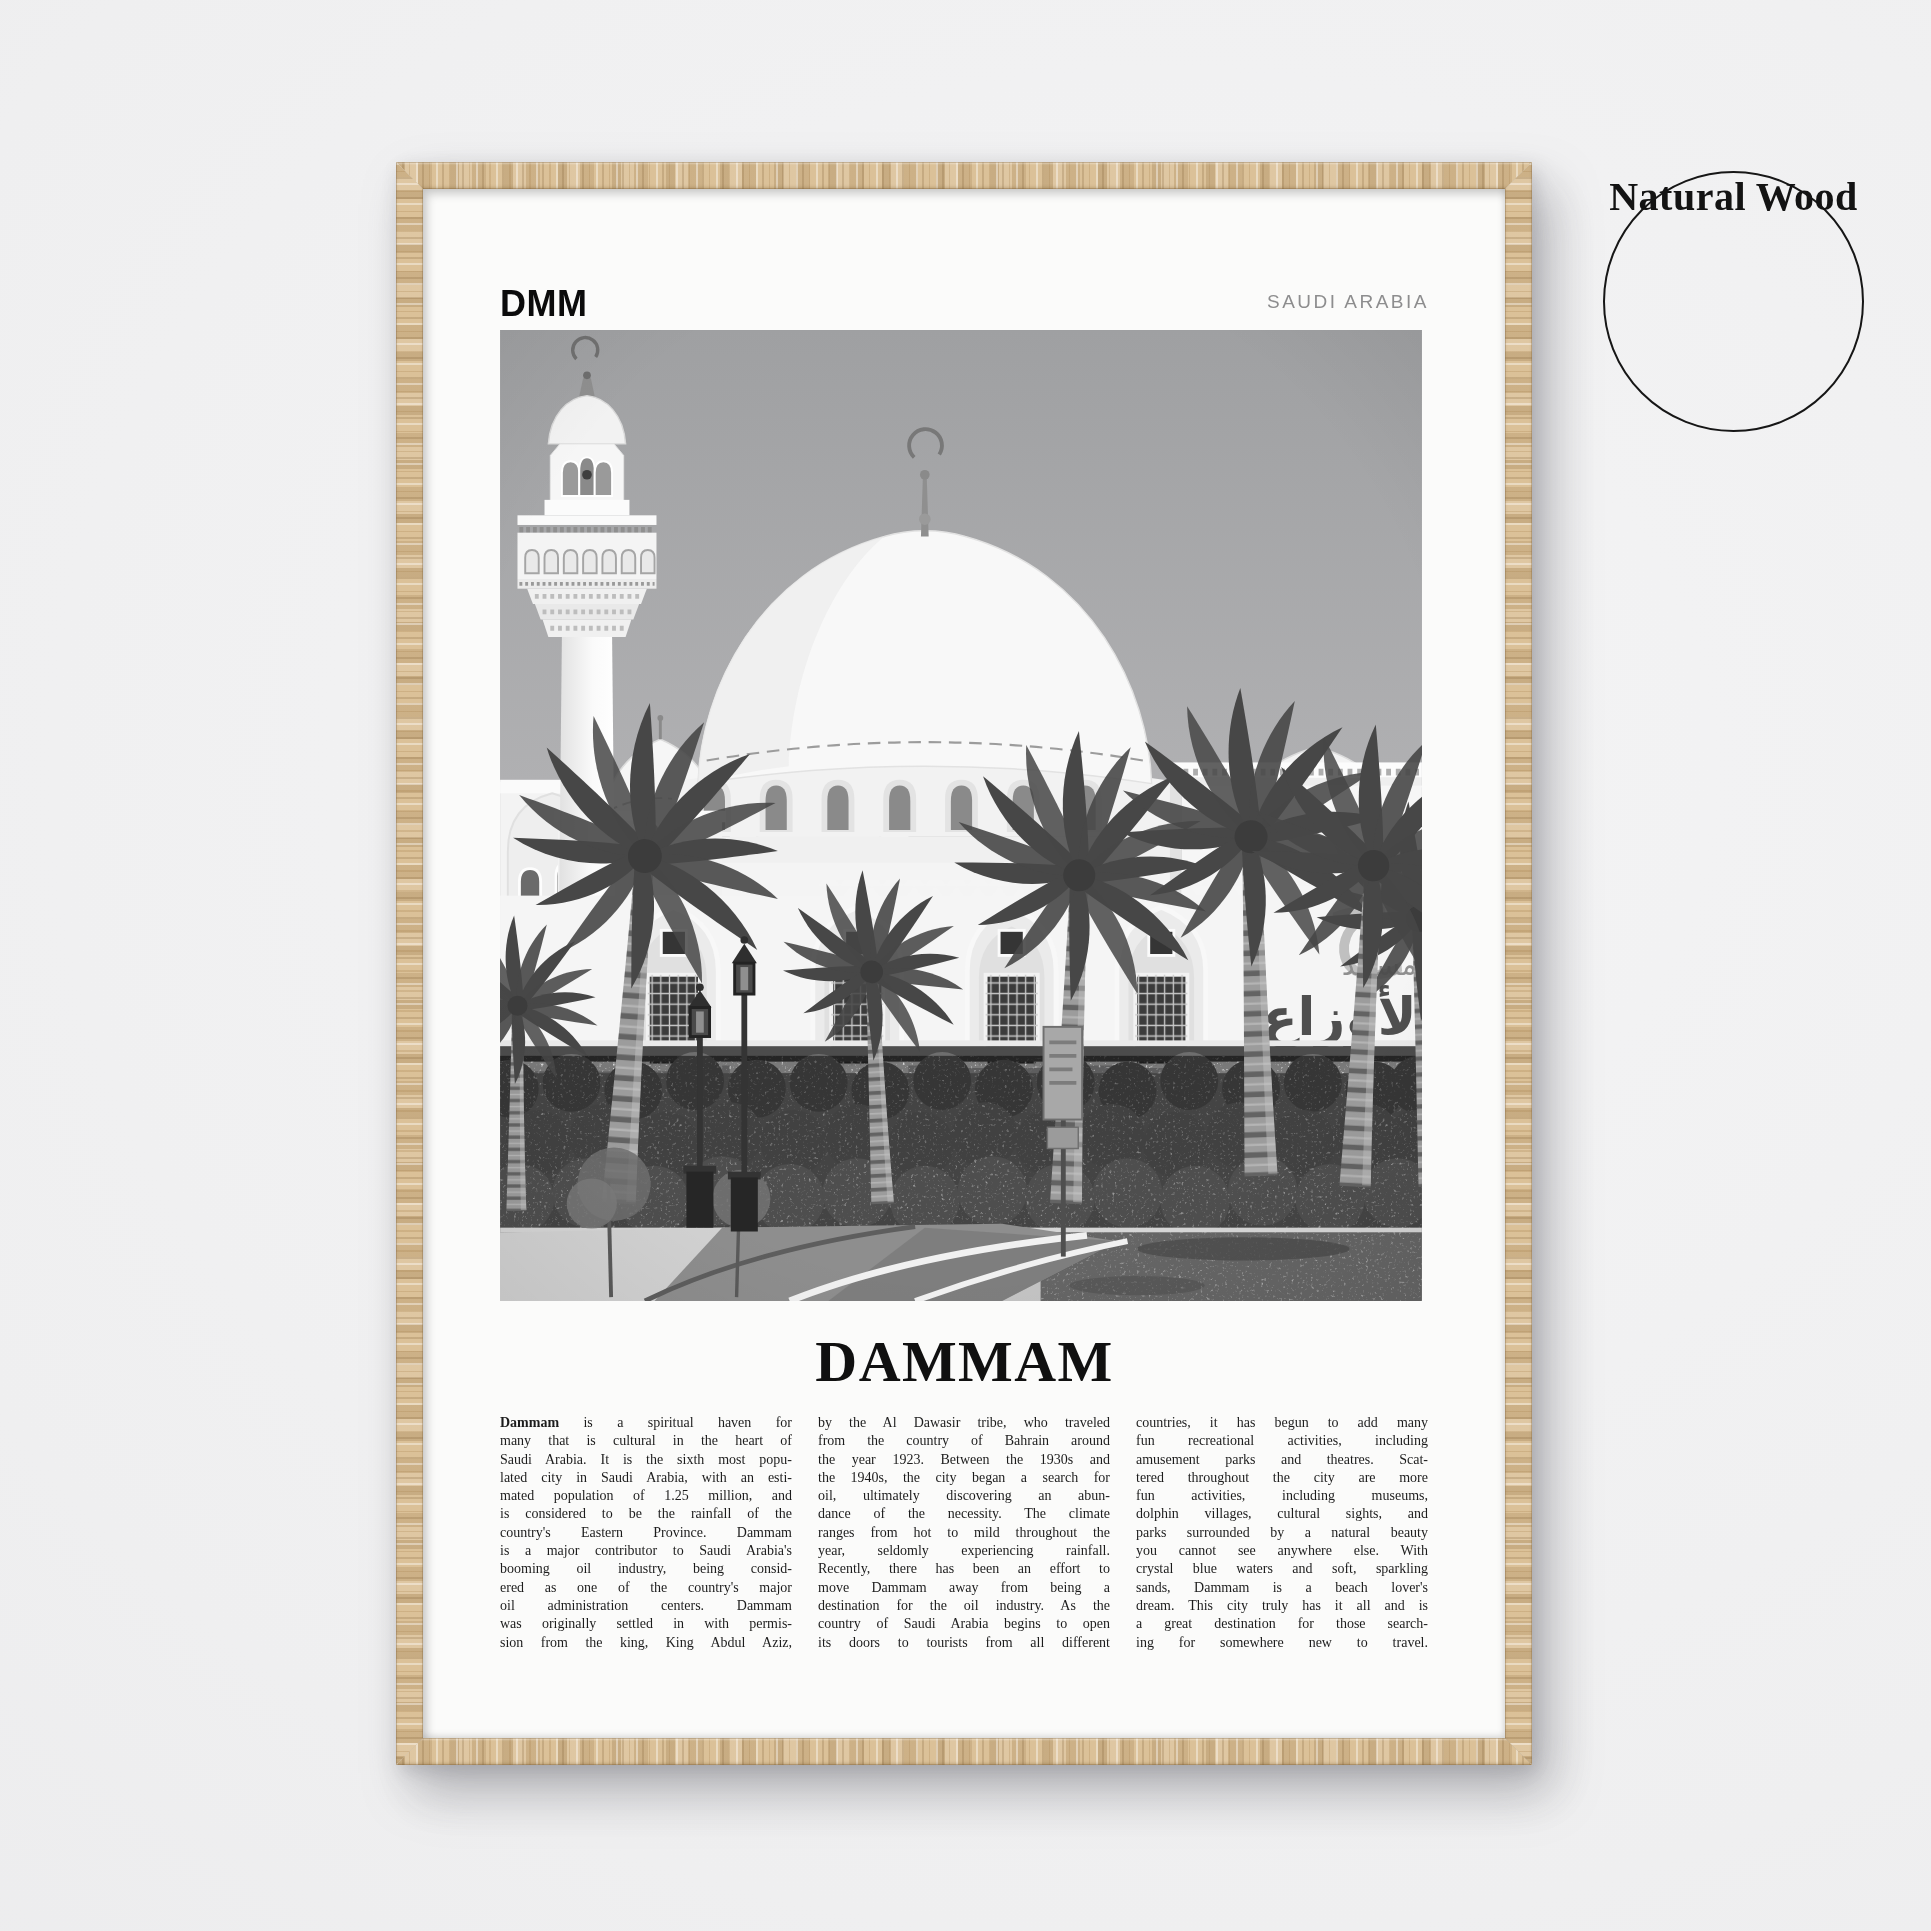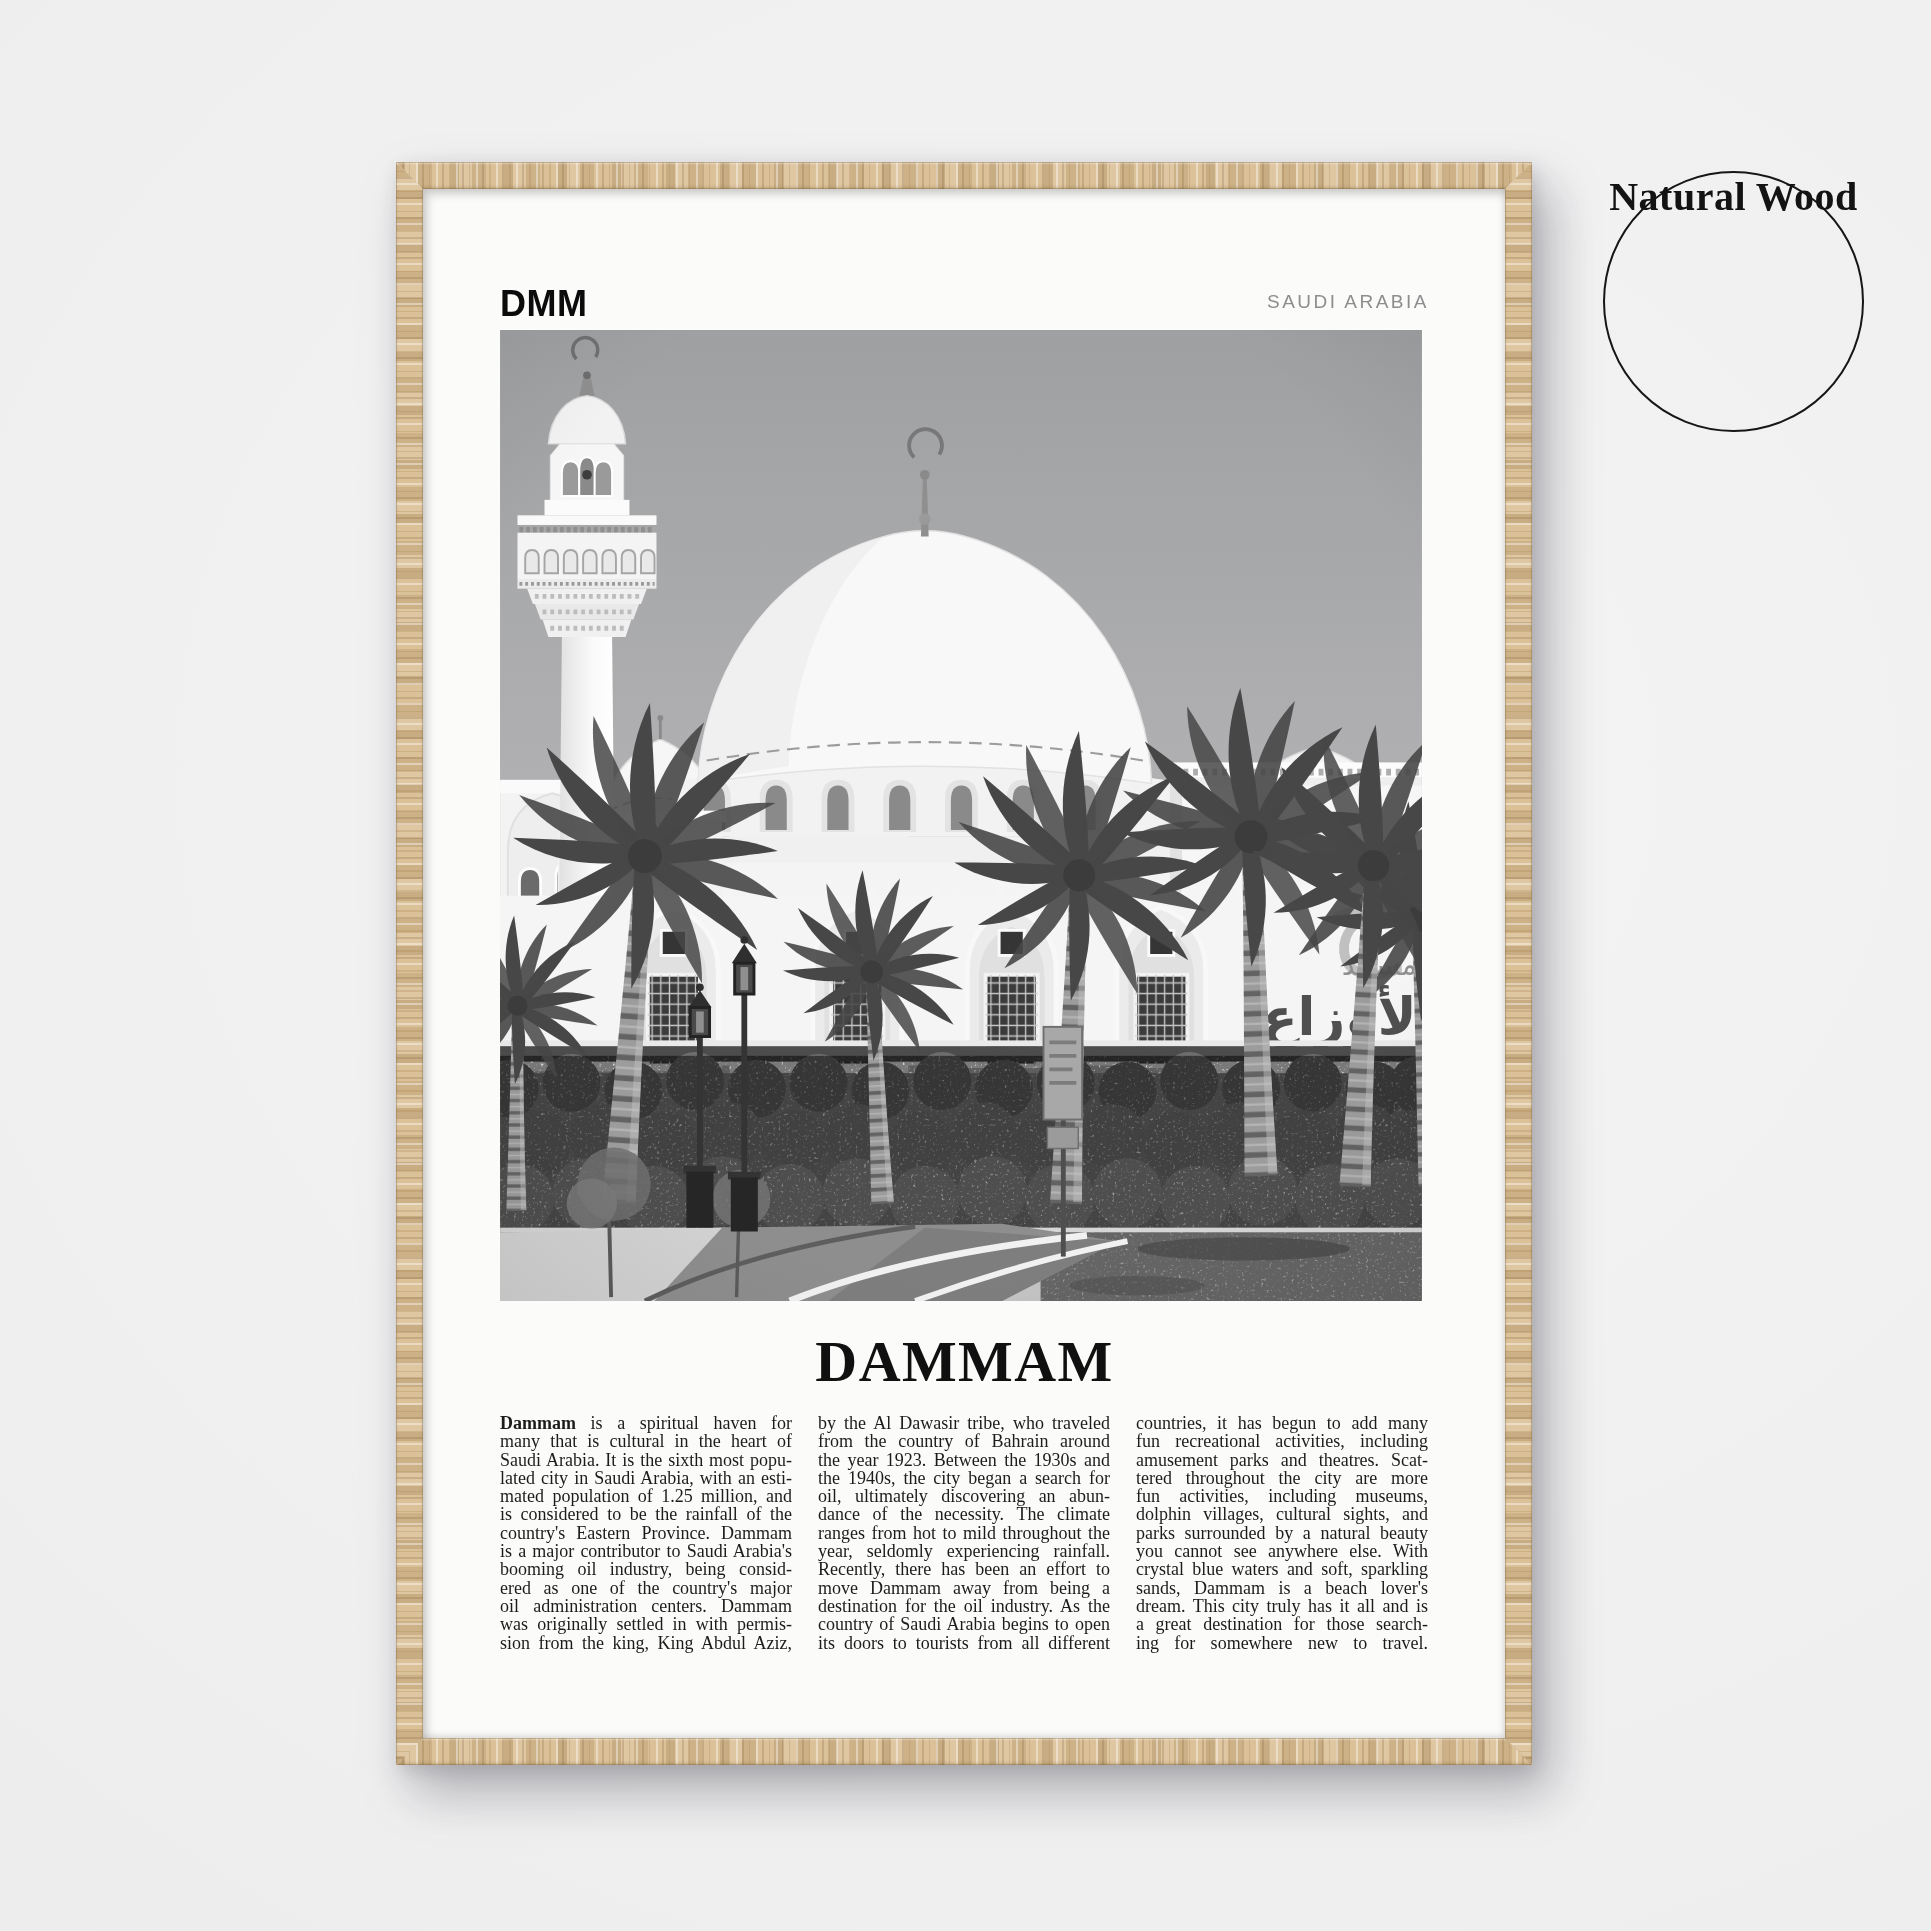--- a/index.html
+++ b/index.html
@@ -31,21 +31,21 @@
   .mat{position:absolute;left:27px;top:27px;right:27px;bottom:27px;background:#fbfbfa;
        box-shadow:inset 3.9px 4.8px 9.7px rgba(0,0,0,.20), inset -1.9px -2.9px 6.8px rgba(0,0,0,.10);}
   .p-header{position:absolute;left:77px;top:93px;width:929px;height:44px;display:flex;justify-content:space-between;align-items:center;}
   .p-code{font-size:36px;font-weight:bold;letter-spacing:0.5px;color:#0b0b0b;line-height:1;}
   .p-country{font-size:19px;letter-spacing:2.5px;color:#8d8d8e;line-height:1;padding-bottom:4.8px;}
   .photo{position:absolute;left:77px;top:141px;width:922px;height:971px;display:block;background:#bdbdbd;}
   .p-title{position:absolute;left:77px;top:1139px;width:929px;margin:0;text-align:center;
            font-family:"Liberation Serif",serif;font-size:58px;font-weight:bold;letter-spacing:1.4px;color:#101010;}
   .cols{position:absolute;left:77px;top:1225px;width:929px;display:flex;gap:26px;}
   .col{width:292px;font-family:"Liberation Serif",serif;color:#1c1c1c;}
-  .bline{width:100%;font-size:18px;line-height:18.3px;text-align:justify;text-align-last:justify;white-space:normal;}
+  .bline{width:100%;font-size:14px;line-height:18.3px;text-align:justify;text-align-last:justify;white-space:normal;}
   .bline b{font-weight:bold;}
   
   .badge{position:absolute;left:1603px;top:171px;width:257px;height:257px;border-radius:50%;
          border:2.9px solid #161616;display:flex;align-items:flex-start;justify-content:center;}
   .badge span{font-family:"Liberation Serif",serif;font-weight:bold;font-size:40px;color:#131313;
               letter-spacing:0.5px;white-space:nowrap;}
 </style>
 </head>
 <body>
 

